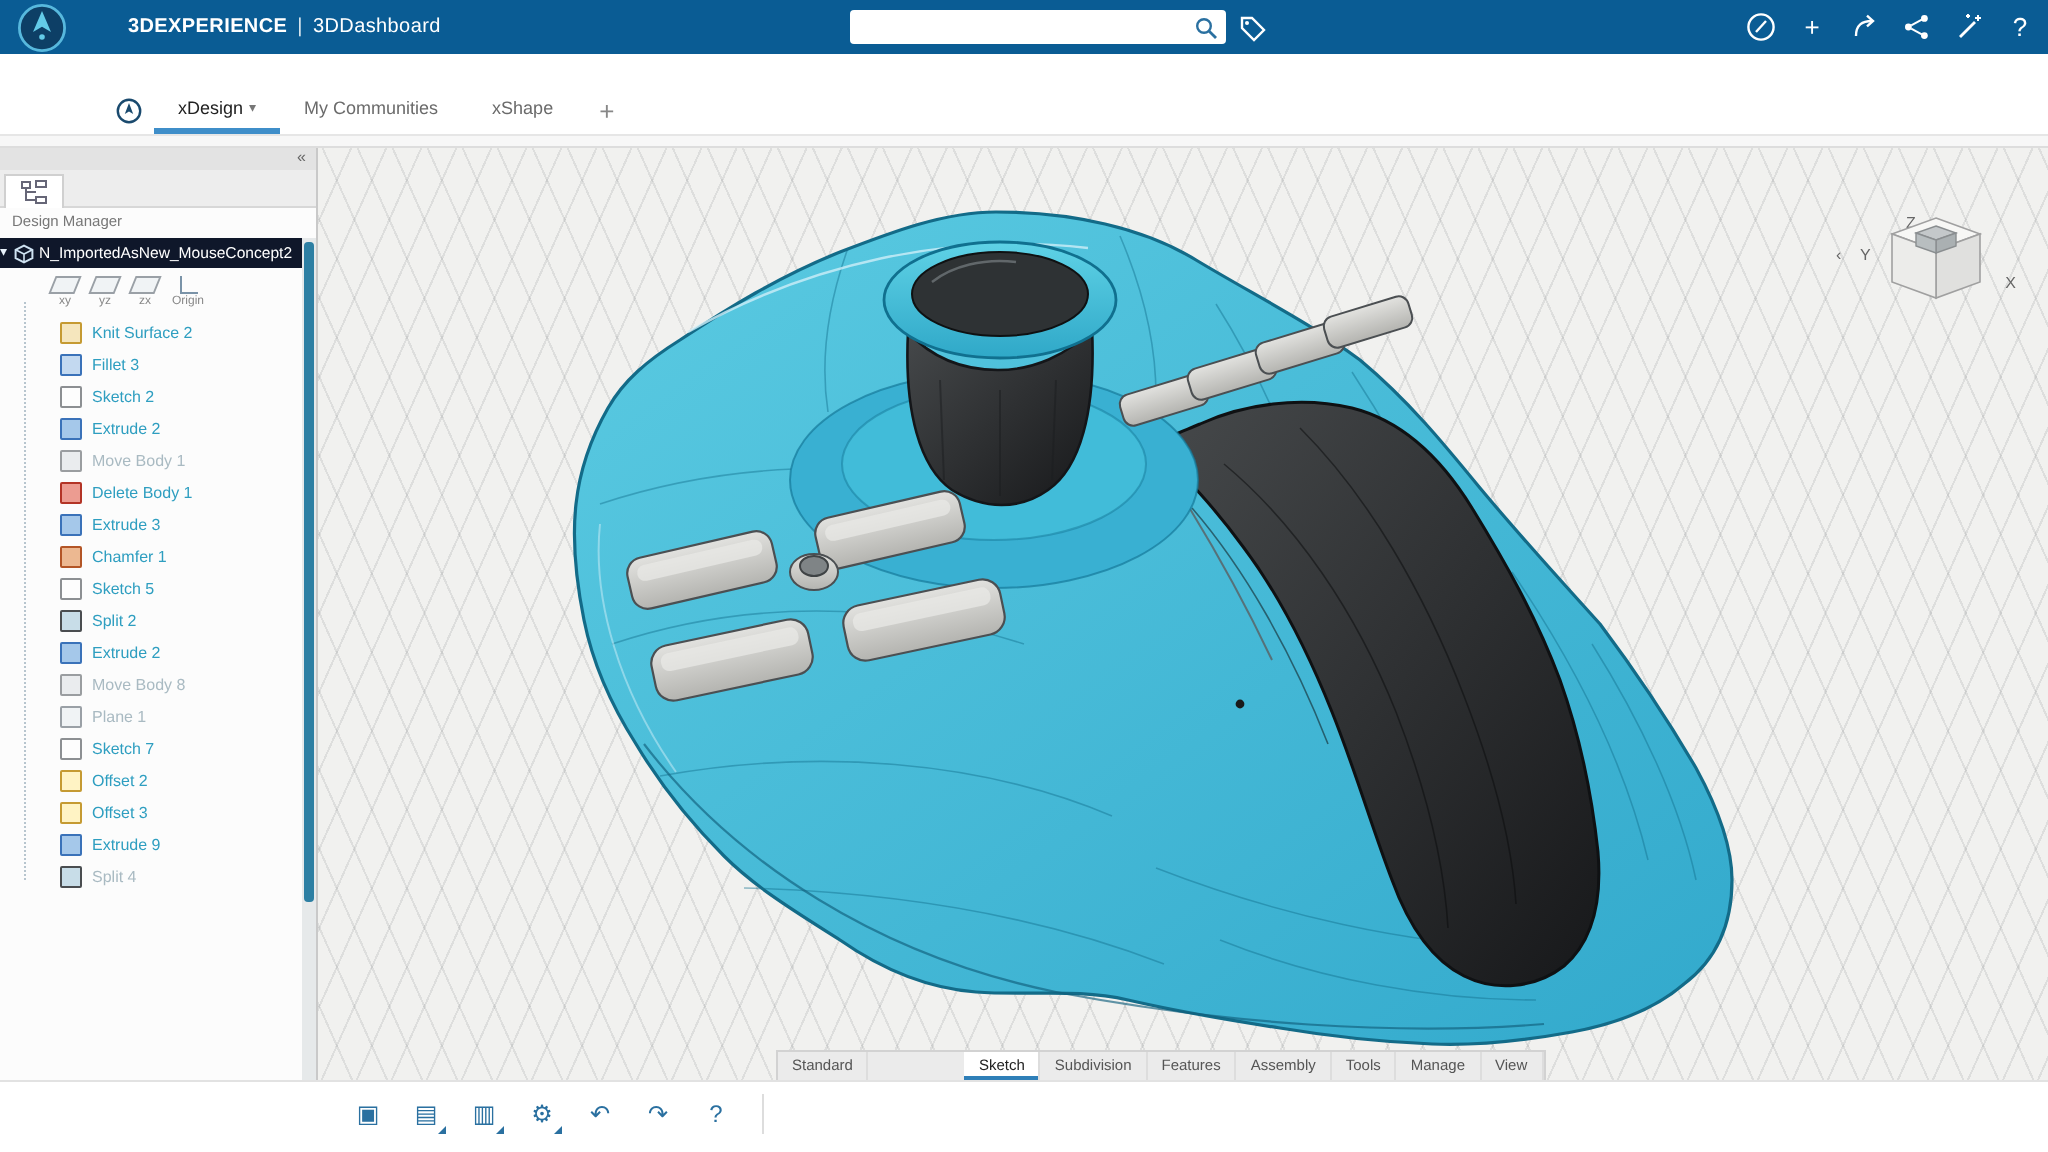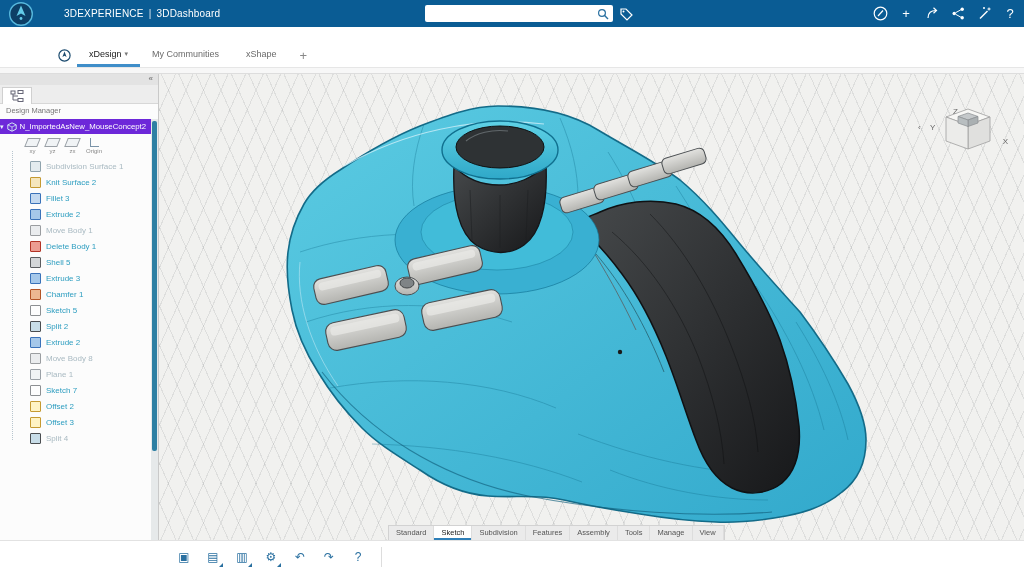--- a/index.html
+++ b/index.html
@@ -4,21 +4,21 @@
 <style>
   html,body{margin:0;padding:0;}
   body{
     width:1024px;height:576px;position:relative;overflow:hidden;background:#fff;
     font-family:"Liberation Sans","DejaVu Sans",sans-serif;color:#333;
   }
   
   .topbar{position:absolute;left:0;top:0;width:1024px;height:27px;background:#0a5c94;display:flex;align-items:center;z-index:30;}
   .brand-logo{margin-left:8px;width:26px;height:26px;flex:0 0 auto;}
   .brand-text{margin-left:30px;font-size:10px;color:#fff;letter-spacing:.2px;white-space:nowrap;}
-  .brand-text b{font-weight:normal;margin-top:48px;}
+  .brand-text b{font-weight:bold;margin-top:48px;}
   .brand-sep{margin:0 5px;opacity:.85;}
   .search-wrap{position:absolute;left:425px;top:5px;width:188px;height:17px;background:#fff;border-radius:2px;display:flex;align-items:center;}
   .search-input{flex:1;border:none;outline:none;background:transparent;font-size:9px;padding:0 4px;color:#333;font-family:inherit;}
   .search-ico{width:12px;height:12px;margin-right:4px;flex:0 0 auto;}
   .tag-btn{position:absolute;left:618px;top:6px;width:16px;height:16px;display:flex;align-items:center;justify-content:center;}
   .top-icons{position:absolute;right:6px;top:0;height:27px;display:flex;align-items:center;gap:10px;}
   .tico{width:16px;height:16px;display:flex;align-items:center;justify-content:center;color:#fff;font-size:13px;line-height:16px;}
   
   .navtabs{position:absolute;left:0;top:44px;width:1024px;height:23px;background:#fff;border-bottom:1px solid #e6e6e6;display:flex;align-items:stretch;z-index:29;}
   .nav-compass{margin:5px 6px 0 58px;width:13px;height:13px;flex:0 0 auto;}
@@ -35,21 +35,21 @@
   
   .main{position:absolute;left:0;top:73px;width:1024px;height:467px;}
   
   .panel{position:absolute;left:0;top:0;width:158px;height:467px;background:#fcfcfc;border-right:1px solid #c9c9c9;z-index:10;}
   .panel-top{position:absolute;left:0;top:0;width:100%;height:12px;background:#e3e3e3;border-bottom:1px solid #cfcfcf;}
   .panel-collapse{position:absolute;right:5px;top:1px;font-size:8px;color:#666;line-height:10px;}
   .panel-tabs{position:absolute;left:0;top:12px;width:100%;height:18px;background:#ededed;border-bottom:1px solid #d7d7d7;}
   .panel-tab{position:absolute;left:2px;top:2px;width:28px;height:16px;background:#fff;border:1px solid #d0d0d0;border-bottom:none;display:flex;align-items:center;justify-content:center;}
   .panel-title{position:absolute;left:6px;top:33px;font-size:7.5px;color:#777;}
   .tree{position:absolute;left:0;top:46px;right:7px;bottom:0;overflow:hidden;}
-  .tree-root{height:15px;background:#6d28d9;display:flex;align-items:center;gap:3px;padding-left:0;color:#fff;}
+  .tree-root{height:15px;background:#0f172a;display:flex;align-items:center;gap:3px;padding-left:0;color:#fff;}
   .root-exp{font-size:7px;line-height:15px;color:#e8f2fa;}
   .root-label{font-size:7.8px;white-space:nowrap;overflow:hidden;}
   .planes-row{height:24px;display:flex;align-items:center;gap:7px;padding-left:26px;}
   .plane-cell{display:flex;flex-direction:column;align-items:center;gap:1px;}
   .p-icon{width:11px;height:7px;border:1px solid #7a93a8;background:#e8f1f7;transform:skewX(-22deg);}
   .p-icon.t-origin{width:8px;height:8px;border:none;border-left:1px solid #7a93a8;border-bottom:1px solid #7a93a8;background:transparent;transform:none;}
   .plane-label{font-size:6px;color:#888;}
   .tree-guide{position:absolute;left:12px;top:17px;bottom:6px;width:0;border-left:1px dotted #b7c5ce;}
   .tree-items{position:relative;}
   .tree-row{height:16px;display:flex;align-items:center;gap:5px;padding-left:30px;}
@@ -81,21 +81,21 @@
   .viewcube{position:absolute;right:12px;top:22px;width:96px;height:80px;}
   .viewcube span{position:absolute;font-size:8px;color:#666;}
   .vc-arrow{left:2px;top:28px;}
   .vc-y{left:14px;top:28px;}
   .vc-z{left:37px;top:12px;}
   .vc-x{right:4px;top:42px;}
   .vc-svg{position:absolute;left:22px;top:8px;}
   
   .ribbon{position:absolute;left:230px;bottom:0;display:flex;background:#ebebeb;border:1px solid #d2d2d2;border-bottom:none;height:14px;}
   .rtab{padding:0 7px;font-size:7.5px;line-height:14px;color:#555;border-right:1px solid #ddd;cursor:default;text-align:center;}
-  .rtab.active{background:#fff;color:#222;box-shadow:inset 0 -2px 0 #2e7fb8;}
+  .rtab.active{background:#fff;color:#222;box-shadow:inset 0 -2px 0 #2e7fb8;margin-left:48px;}
   
   .bottombar{position:absolute;left:0;top:540px;width:1024px;height:36px;background:#fff;border-top:1px solid #e2e2e2;display:flex;align-items:flex-start;padding-left:172px;box-sizing:border-box;z-index:20;}
   .tb-group{display:flex;gap:5px;margin-top:4px;}
   .tb-sep{width:1px;height:20px;background:#ddd;margin:6px 11px 0 11px;}
   .tb-btn{position:relative;width:24px;height:24px;border-radius:3px;display:flex;align-items:center;justify-content:center;}
   .tb-glyph{font-size:12px;color:#2a70a0;line-height:24px;}
   .tb-caret{display:none;}
   .tb-caret.show{display:block;position:absolute;right:2px;bottom:2px;width:0;height:0;border-style:solid;border-width:0 0 4px 4px;border-color:transparent transparent #2a70a0 transparent;}
 </style>
 </head>
@@ -248,55 +248,51 @@
               <span class="plane-label">zx</span>
             </div>
 
             <div class="plane-cell">
               <span class="p-icon t-origin"></span>
               <span class="plane-label">Origin</span>
             </div>
           </div>
         <div class="tree-items">
 
-            <div class="tree-row muted">
-              <span class="ti-icon t-subdivision"></span>
-              <span class="ti-label">Subdivision Surface 1</span>
-            </div>
 
             <div class="tree-row">
               <span class="ti-icon t-knit"></span>
               <span class="ti-label">Knit Surface 2</span>
             </div>
 
             <div class="tree-row">
               <span class="ti-icon t-fillet"></span>
               <span class="ti-label">Fillet 3</span>
             </div>
 
+            <div class="tree-row">
+              <span class="ti-icon t-sketch"></span>
+              <span class="ti-label">Sketch 2</span>
+            </div>
 
             <div class="tree-row">
               <span class="ti-icon t-extrude"></span>
               <span class="ti-label">Extrude 2</span>
             </div>
 
             <div class="tree-row muted">
               <span class="ti-icon t-move"></span>
               <span class="ti-label">Move Body 1</span>
             </div>
 
             <div class="tree-row">
               <span class="ti-icon t-delete"></span>
               <span class="ti-label">Delete Body 1</span>
             </div>
 
-            <div class="tree-row">
-              <span class="ti-icon t-shell"></span>
-              <span class="ti-label">Shell 5</span>
-            </div>
 
 
             <div class="tree-row">
               <span class="ti-icon t-extrude"></span>
               <span class="ti-label">Extrude 3</span>
             </div>
 
             <div class="tree-row">
               <span class="ti-icon t-chamfer"></span>
               <span class="ti-label">Chamfer 1</span>
@@ -337,20 +333,24 @@
               <span class="ti-icon t-offset"></span>
               <span class="ti-label">Offset 2</span>
             </div>
 
 
             <div class="tree-row">
               <span class="ti-icon t-offset"></span>
               <span class="ti-label">Offset 3</span>
             </div>
 
+            <div class="tree-row">
+              <span class="ti-icon t-extrude"></span>
+              <span class="ti-label">Extrude 9</span>
+            </div>
 
             <div class="tree-row muted">
               <span class="ti-icon t-split"></span>
               <span class="ti-label">Split 4</span>
             </div>
           </div>
       </div>
     </div>
     <div class="scrollbar">
       <div class="scroll-thumb"></div>

